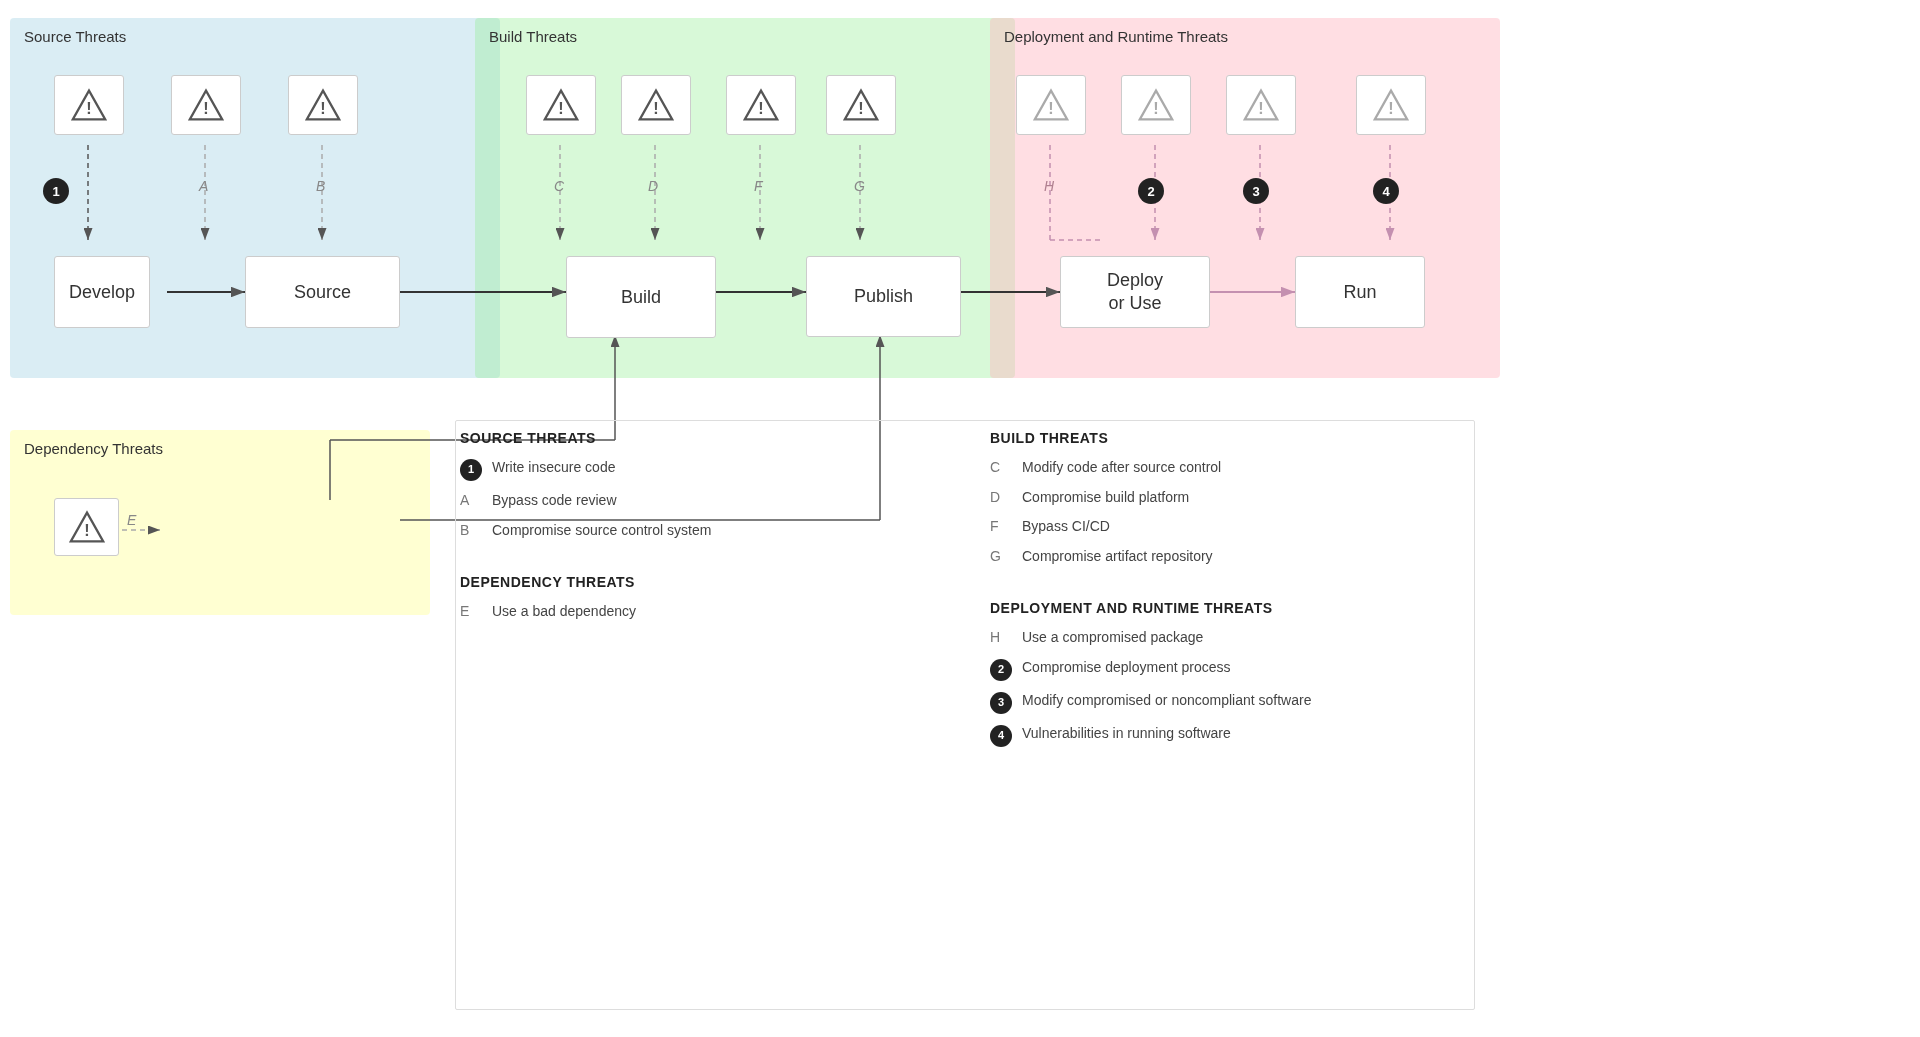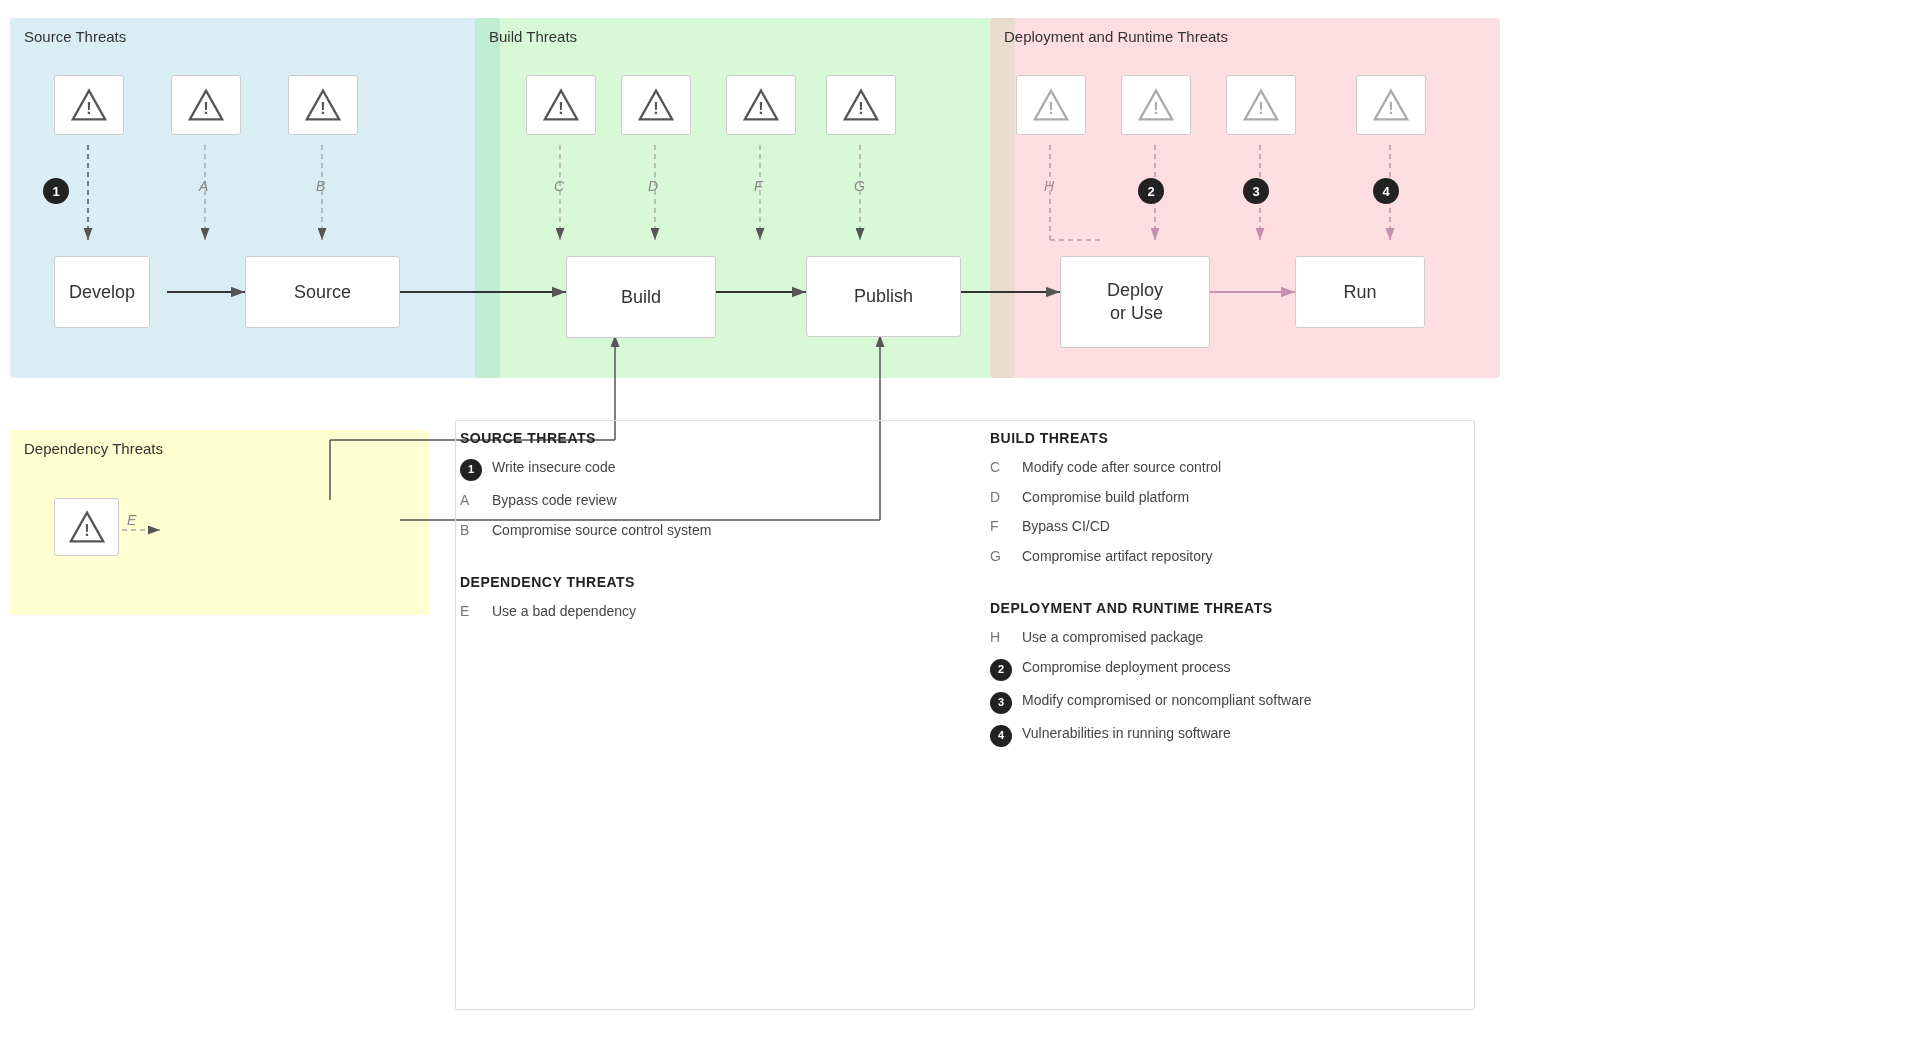--- a/index.html
+++ b/index.html
@@ -363,21 +363,21 @@
   </div>
 
   <div class="process-box" style="left:566px; top:256px; width:150px; height:82px;">
     <span>Build</span>
   </div>
 
   <div class="process-box" style="left:806px; top:256px; width:155px; height:81px;">
     <span>Publish</span>
   </div>
 
-  <div class="process-box" style="left:1060px; top:256px; width:150px; height:92px; text-align:right; line-height:1.3;">
+  <div class="process-box" style="left:1060px; top:256px; width:150px; height:72px; text-align:center; line-height:1.3;">
     <span style="white-space:pre-line;">Deploy
 or Use</span>
   </div>
 
   <div class="process-box" style="left:1295px; top:256px; width:130px; height:72px;">
     <span>Run</span>
   </div>
 
   <div class="threat-box" style="left:54px; top:498px; width:65px; height:58px;">
     <svg class="warning-icon" viewBox="0 0 40 36">

